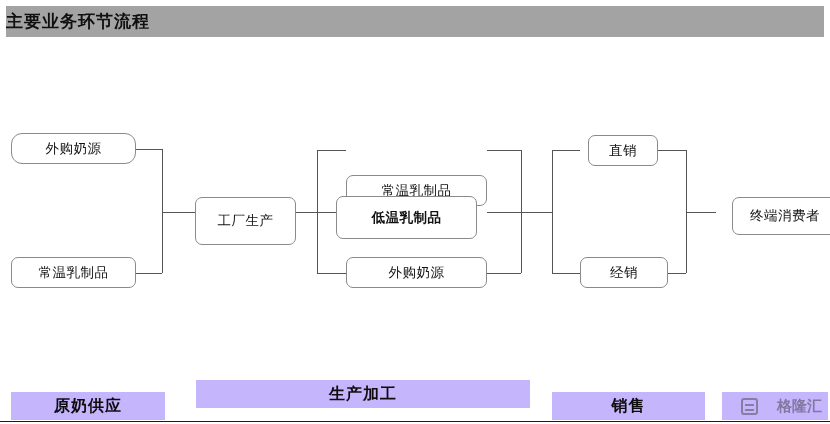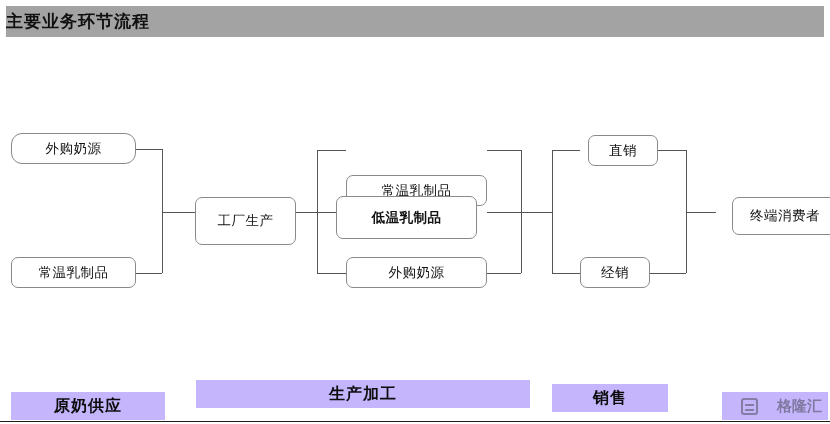--- a/index.html
+++ b/index.html
@@ -196,37 +196,37 @@
   </div>
 
   <div class="node" style="left:346px; top:257px; width:141px; height:31px;">
     <span>外购奶源</span>
   </div>
 
   <div class="node" style="left:588px; top:135px; width:70px; height:31px;border-radius:7px;">
     <span>直销</span>
   </div>
 
-  <div class="node" style="left:580px; top:257px; width:70px; height:31px;justify-content:center;">
+  <div class="node" style="left:580px; top:257px; width:88px; height:31px;justify-content:center;">
     <span>经销</span>
   </div>
 
   <div class="node" style="left:732px; top:197px; width:106px; height:38px;">
     <span>终端消费者</span>
   </div>
 
   <div class="stage-band" style="left:11px; top:392px; width:154px;">
     <span>原奶供应</span>
   </div>
 
   <div class="stage-band" style="left:196px; top:380px; width:334px;">
     <span>生产加工</span>
   </div>
 
-  <div class="stage-band" style="left:552px; top:384px; width:116px;">
+  <div class="stage-band" style="left:552px; top:392px; width:153px;">
     <span>销售</span>
   </div>
 
   <div class="stage-band logo-band" style="left:722px; top:392px; width:100px;">
     <span class="watermark">
       <span class="wm-mark"></span>
       <span class="wm-text">格隆汇</span>
     </span>
   </div>
 

